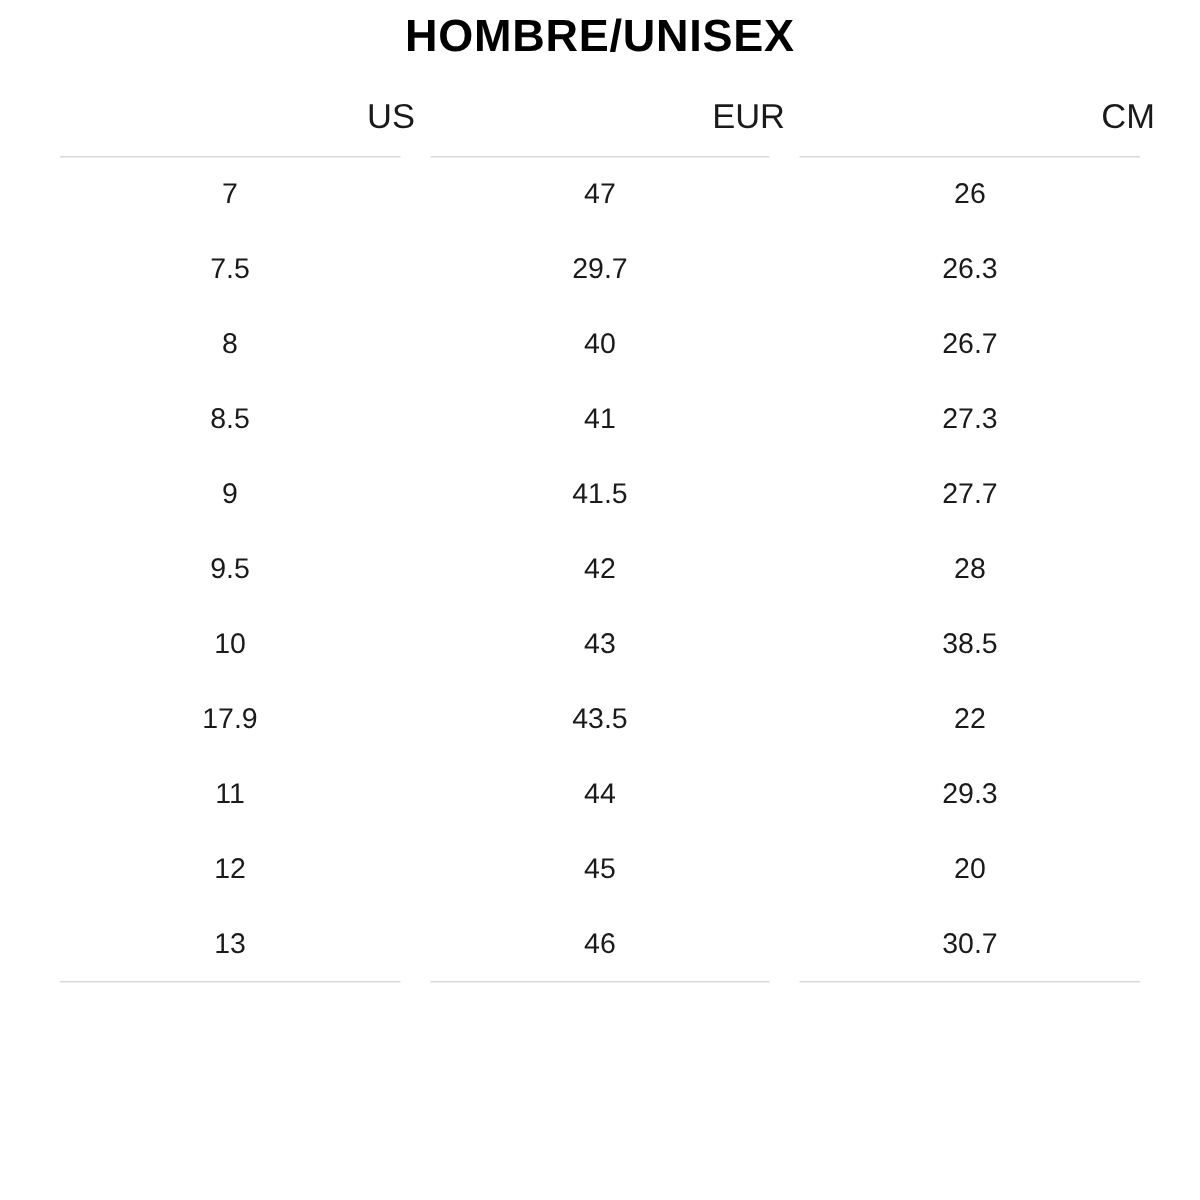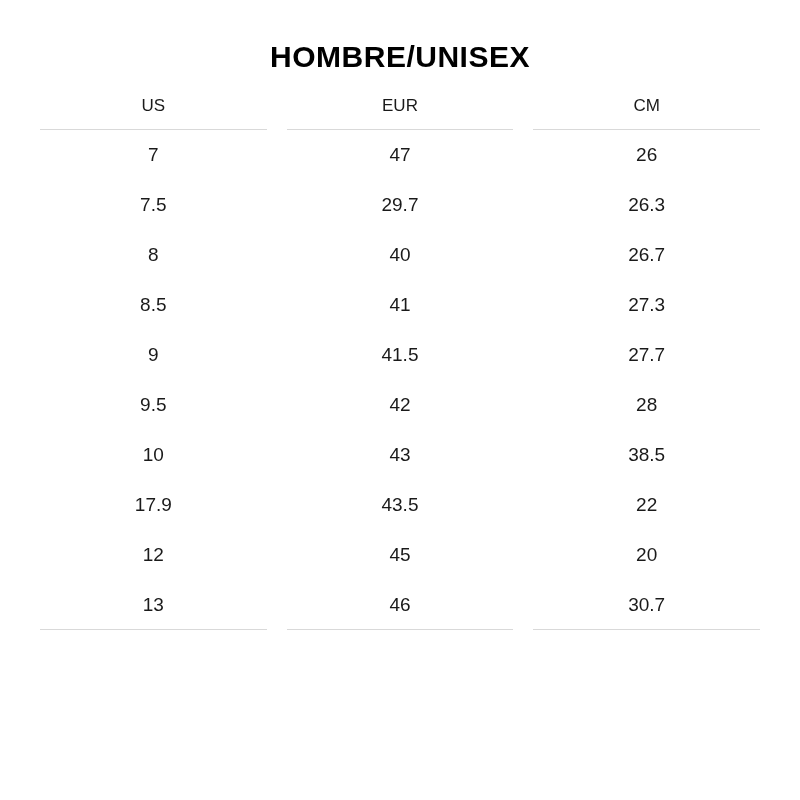--- a/index.html
+++ b/index.html
@@ -21,39 +21,40 @@
     display: flex;
     flex-direction: column;
     align-items: center;
     padding: 0;
   }
   .title {
     font-size: 30px;
     font-weight: bold;
     letter-spacing: 0.5px;
     color: #000000;
-    margin-top: 40px;
+    margin-top: 8px;
     margin-bottom: 12px;
     text-align: center;
   }
   table.size-table {
     border-collapse: collapse;
     width: 740px;
     table-layout: fixed;
   }
   table.size-table th,
   table.size-table td {
     text-align: center;
     font-weight: normal;
     color: #1a1a1a;
   }
   table.size-table th {
-    font-size: 17px;
+    font-size: 23px;
     padding: 10px 0 14px 0;
     border-bottom: 1px solid #d6d6d6;
+    text-align: right;
   }
   table.size-table td {
     font-size: 19px;
     padding: 14px 0 14px 0;
   }
   table.size-table tbody tr:last-child td {
     border-bottom: 1px solid #d6d6d6;
   }
   
   table.size-table th:nth-child(1),
@@ -140,20 +141,25 @@
         <td>10</td>
         <td>43</td>
         <td>38.5</td>
       </tr>
       <tr>
         <td>17.9</td>
         <td>43.5</td>
         <td>22</td>
       </tr>
       <tr>
+        <td>11</td>
+        <td>44</td>
+        <td>29.3</td>
+      </tr>
+      <tr>
         <td>12</td>
         <td>45</td>
         <td>20</td>
       </tr>
       <tr>
         <td>
           <span>13</span>
           <span class="rule"></span>
         </td>
         <td>

